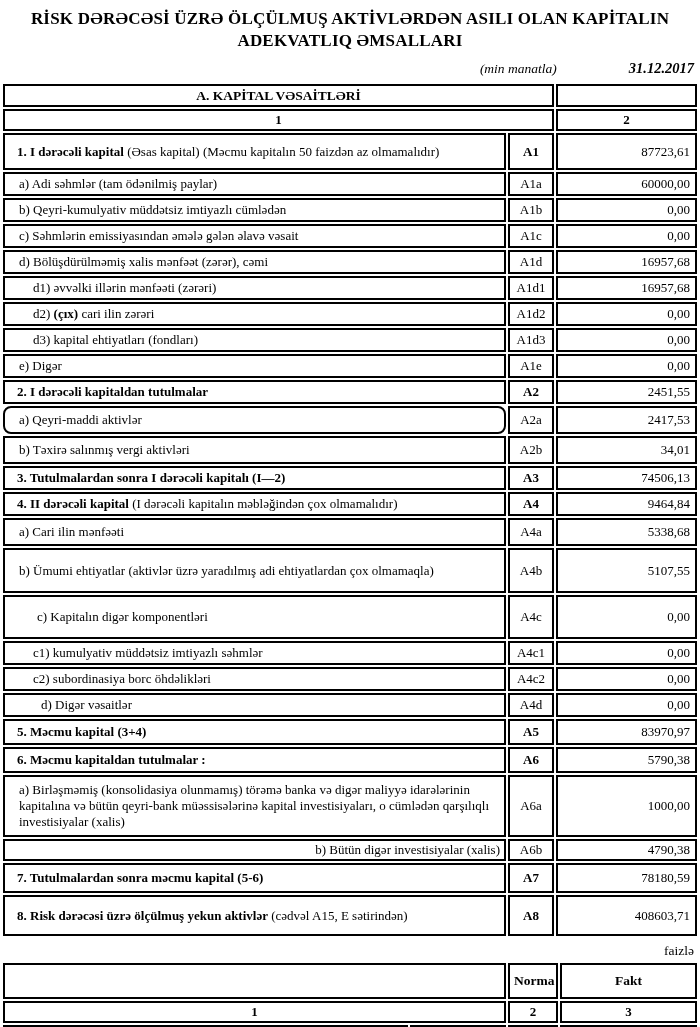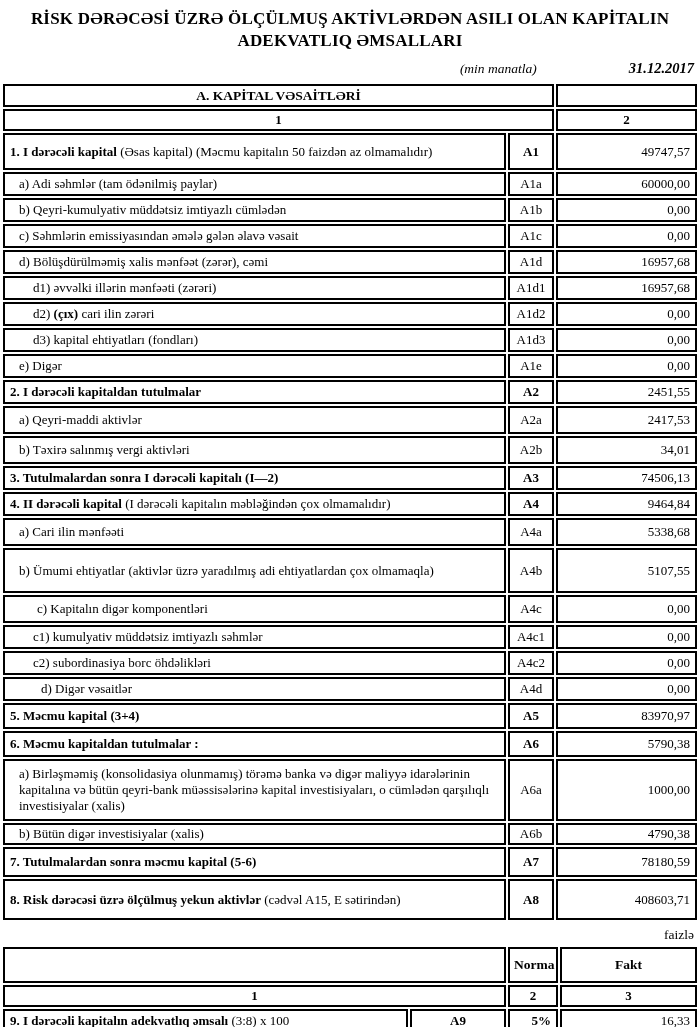--- a/index.html
+++ b/index.html
@@ -24,21 +24,20 @@
     margin: 2px 8px 8px 8px;
     letter-spacing: 0.2px;
   }
   .meta-line {
     display: flex;
     justify-content: flex-end;
     align-items: baseline;
     font-style: italic;
     font-size: 13.5px;
     margin: 4px 5px 5px 0;
-    gap: 20px;
   }
   .unit-note { margin-right: 72px; }
   .report-date { font-size: 14.5px; font-weight: 600; }
 
   table {
     border-collapse: separate;
     border-spacing: 2px;
     width: 698px;
     table-layout: fixed;
     margin: 0;
@@ -59,21 +58,21 @@
     font-weight: bold;
     font-size: 13.5px;
     height: 23px;
   }
   .colnum {
     text-align: center;
     font-weight: bold;
     height: 20px;
   }
   .lbl { text-align: left; }
-  .ind0 { padding-left: 5px; }
+  .ind0 { padding-left: 12px; }
   .ind1 { padding-left: 14px; }
   .ind2 { padding-left: 28px; }
   .code { text-align: center; }
   .val  { text-align: right; padding-right: 5px; }
 
   .faizle-line {
     text-align: right;
     font-size: 13.5px;
     margin: 5px 5px 2px 0;
   }
@@ -107,21 +106,21 @@
         <td colspan="2" class="sect-header">A. KAPİTAL VƏSAİTLƏRİ</td>
         <td class="sect-header"></td>
       </tr>
       <tr>
         <td colspan="2" class="colnum">1</td>
         <td class="colnum">2</td>
       </tr>
     <tr>
           <td class="lbl ind0" style="height: 37px;"><span class="b">1. I dərəcəli kapital</span><span> (Əsas kapital) (Məcmu kapitalın 50 faizdən  az olmamalıdır)</span></td>
           <td class="code b">A1</td>
-          <td class="val">49747,57</td>
+          <td class="val">87723,61</td>
         </tr>
         <tr>
           <td class="lbl ind1" style="height: 24px;"><span>a) Adi səhmlər (tam ödənilmiş paylar)</span></td>
           <td class="code">A1a</td>
           <td class="val">60000,00</td>
         </tr>
         <tr>
           <td class="lbl ind1" style="height: 24px;"><span>b) Qeyri-kumulyativ müddətsiz imtiyazlı cümlədən</span></td>
           <td class="code">A1b</td>
           <td class="val">0,00</td>
@@ -155,21 +154,21 @@
           <td class="lbl ind1" style="height: 24px;"><span>e) Digər</span></td>
           <td class="code">A1e</td>
           <td class="val">0,00</td>
         </tr>
         <tr>
           <td class="lbl ind0" style="height: 24px;"><span class="b">2. I dərəcəli kapitaldan  tutulmalar</span></td>
           <td class="code b">A2</td>
           <td class="val">2451,55</td>
         </tr>
         <tr>
-          <td class="lbl ind1" style="height: 28px;"><span>a) Qeyri-maddi aktivlər</span></td>
+          <td class="lbl ind1" style="height: 28px; border-radius: 8px;"><span>a) Qeyri-maddi aktivlər</span></td>
           <td class="code">A2a</td>
           <td class="val">2417,53</td>
         </tr>
         <tr>
           <td class="lbl ind1" style="height: 28px; font-family: Liberation Serif, serif;"><span>b) Təxirə salınmış vergi aktivləri</span></td>
           <td class="code">A2b</td>
           <td class="val">34,01</td>
         </tr>
         <tr>
           <td class="lbl ind0" style="height: 24px;"><span class="b">3. Tutulmalardan  sonra I dərəcəli kapitalı (I—2)</span></td>
@@ -185,21 +184,21 @@
           <td class="lbl ind1" style="height: 28px;"><span>a) Cari ilin mənfəəti</span></td>
           <td class="code">A4a</td>
           <td class="val">5338,68</td>
         </tr>
         <tr>
           <td class="lbl ind1" style="height: 45px;"><span>b) Ümumi ehtiyatlar (aktivlər üzrə yaradılmış adi ehtiyatlardan çox olmamaqla)</span></td>
           <td class="code">A4b</td>
           <td class="val">5107,55</td>
         </tr>
         <tr>
-          <td class="lbl ind1" style="height: 28px; padding-left: 32px;"><span>c)  Kapitalın digər komponentləri</span></td>
+          <td class="lbl ind1" style="height: 44px; padding-left: 32px;"><span>c)  Kapitalın digər komponentləri</span></td>
           <td class="code">A4c</td>
           <td class="val">0,00</td>
         </tr>
         <tr>
           <td class="lbl ind2" style="height: 24px;"><span>c1) kumulyativ müddətsiz imtiyazlı səhmlər</span></td>
           <td class="code">A4c1</td>
           <td class="val">0,00</td>
         </tr>
         <tr>
           <td class="lbl ind2" style="height: 24px;"><span>c2) subordinasiya borc öhdəlikləri</span></td>
@@ -220,21 +219,21 @@
           <td class="lbl ind0" style="height: 26px;"><span class="b">6. Məcmu kapitaldan tutulmalar :</span></td>
           <td class="code b">A6</td>
           <td class="val">5790,38</td>
         </tr>
         <tr>
           <td class="lbl ind1" style="height: 62px;"><span>a)   Birləşməmiş (konsolidasiya olunmamış) törəmə banka və digər maliyyə idarələrinin kapitalına və bütün qeyri-bank müəssisələrinə kapital investisiyaları, o cümlədən qarşılıqlı investisiyalar (xalis)</span></td>
           <td class="code">A6a</td>
           <td class="val">1000,00</td>
         </tr>
         <tr>
-          <td class="lbl ind1" style="height: 17px;"><span>b)   Bütün digər investisiyalar (xalis)</span></td>
+          <td class="lbl ind1" style="height: 17px; text-align: right;"><span>b)   Bütün digər investisiyalar (xalis)</span></td>
           <td class="code">A6b</td>
           <td class="val">4790,38</td>
         </tr>
         <tr>
           <td class="lbl ind0" style="height: 30px; margin-top: 24px;"><span class="b">7. Tutulmalardan  sonra məcmu kapital (5-6)</span></td>
           <td class="code b">A7</td>
           <td class="val">78180,59</td>
         </tr>
         <tr>
           <td class="lbl ind0" style="height: 41px;"><span class="b">8. Risk dərəcəsi üzrə ölçülmuş  yekun aktivlər</span><span>  (cədvəl A15, E sətirindən)</span></td>

